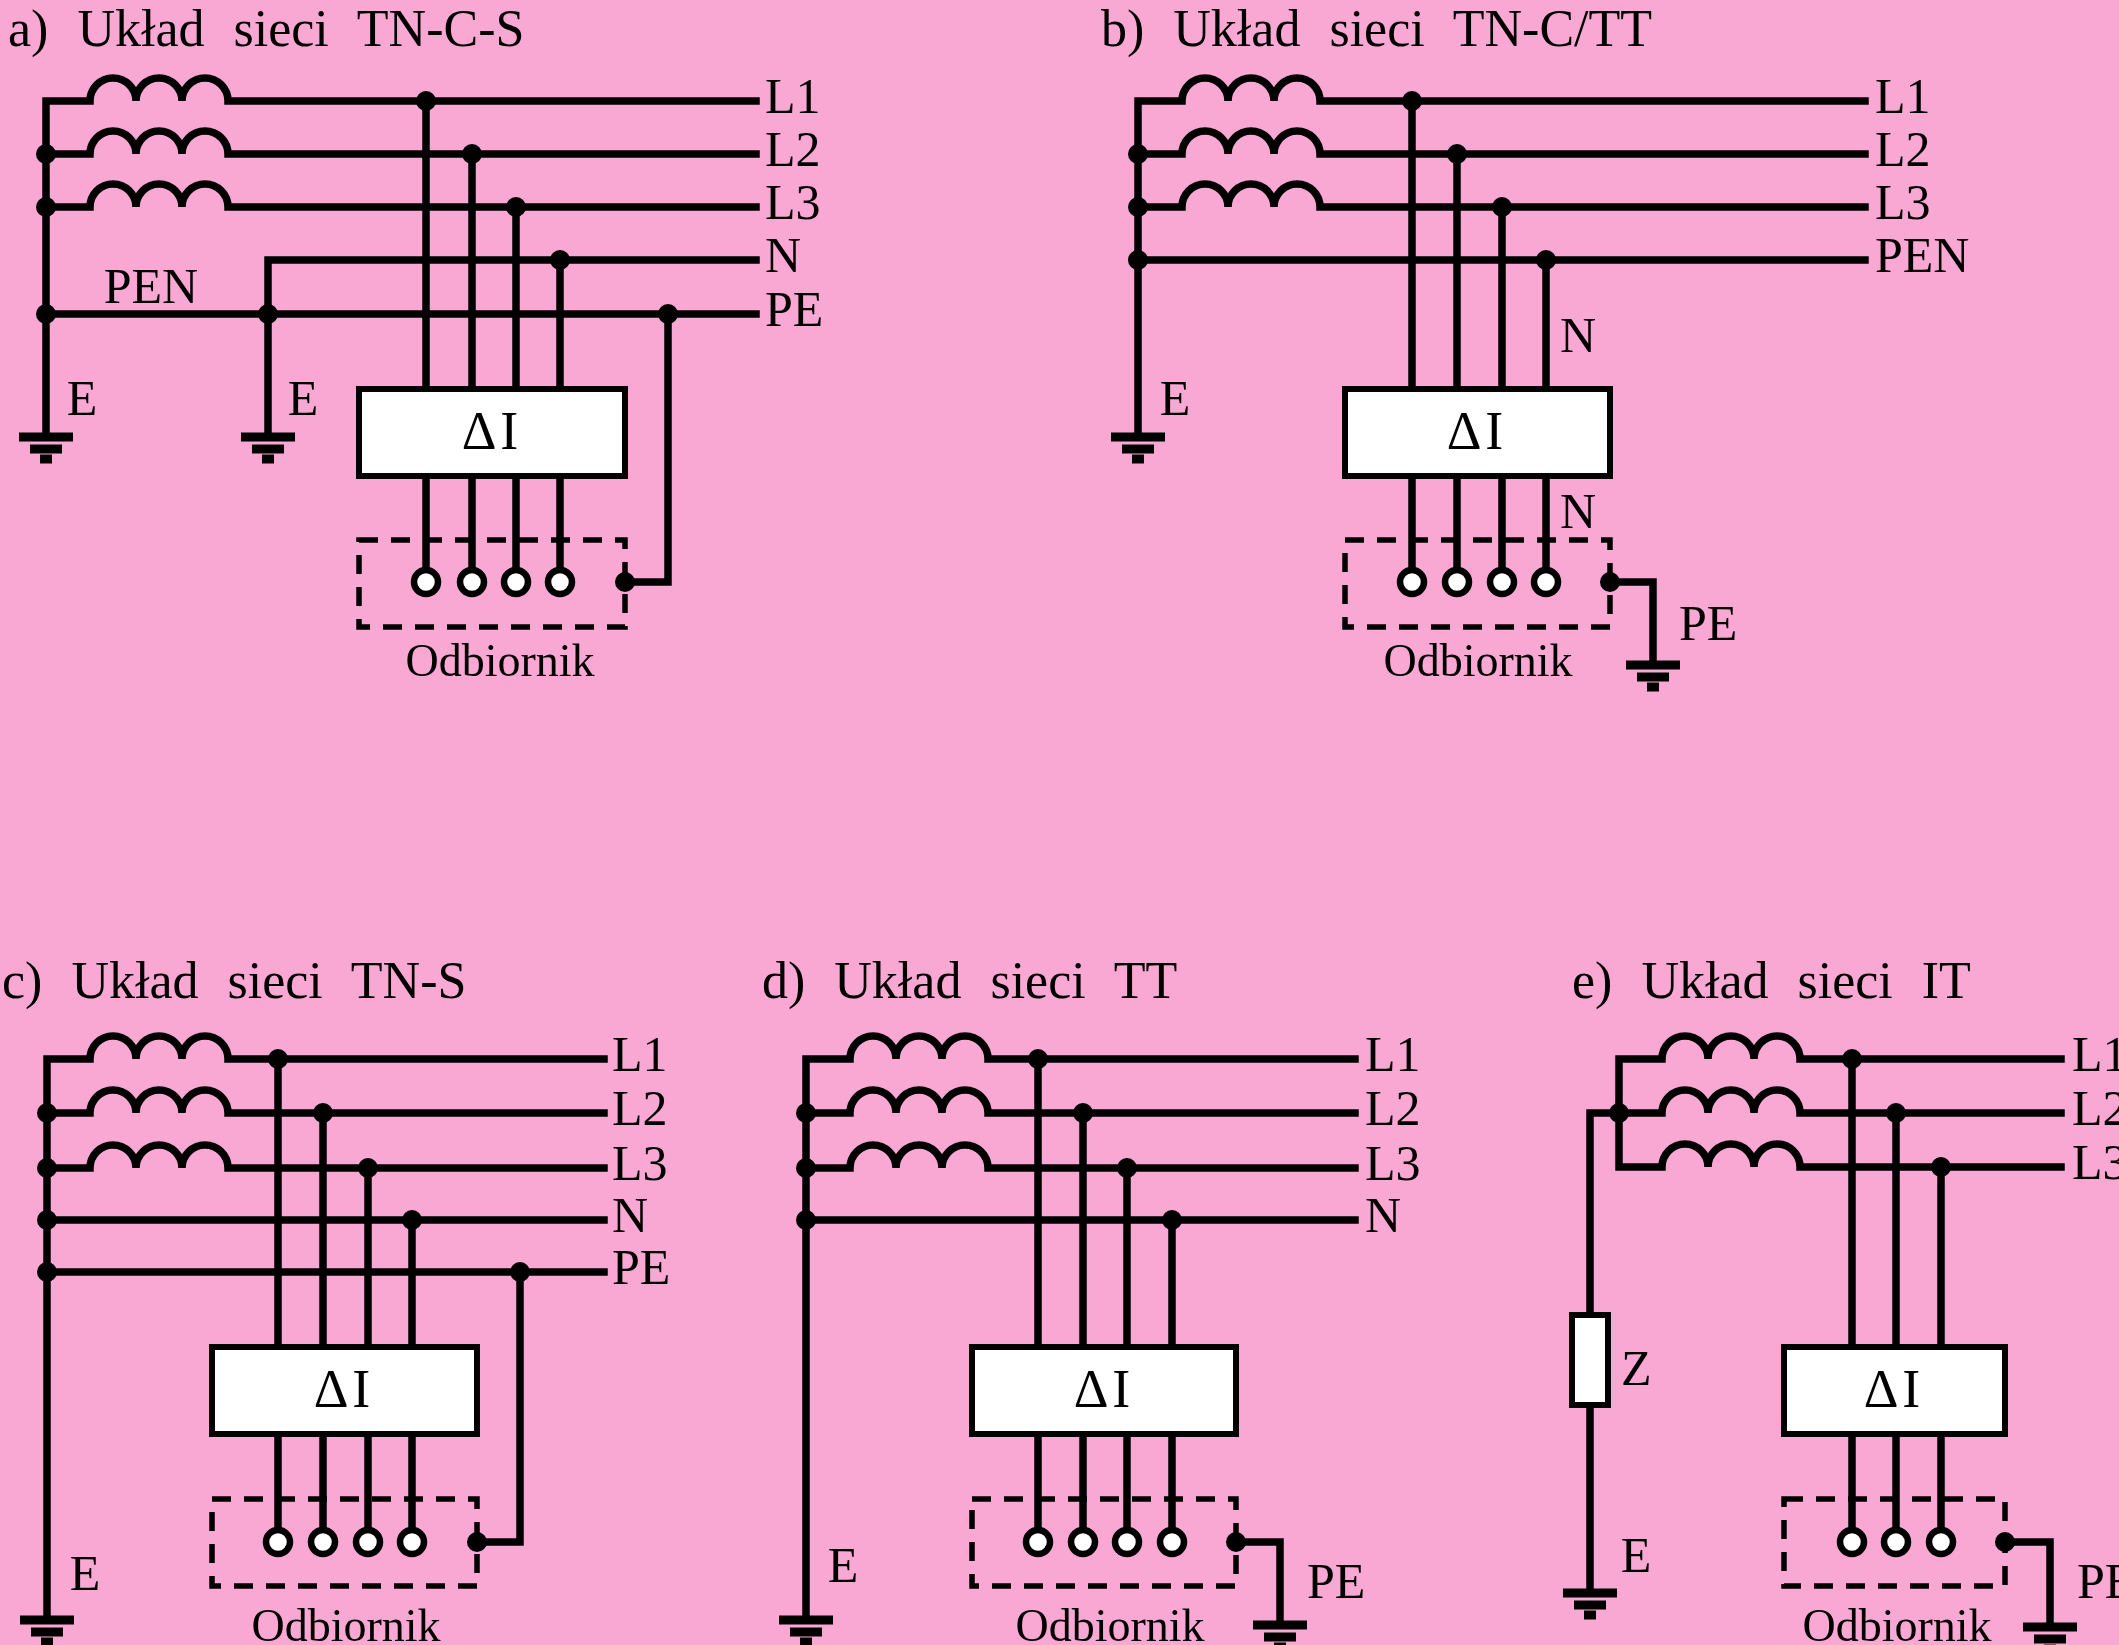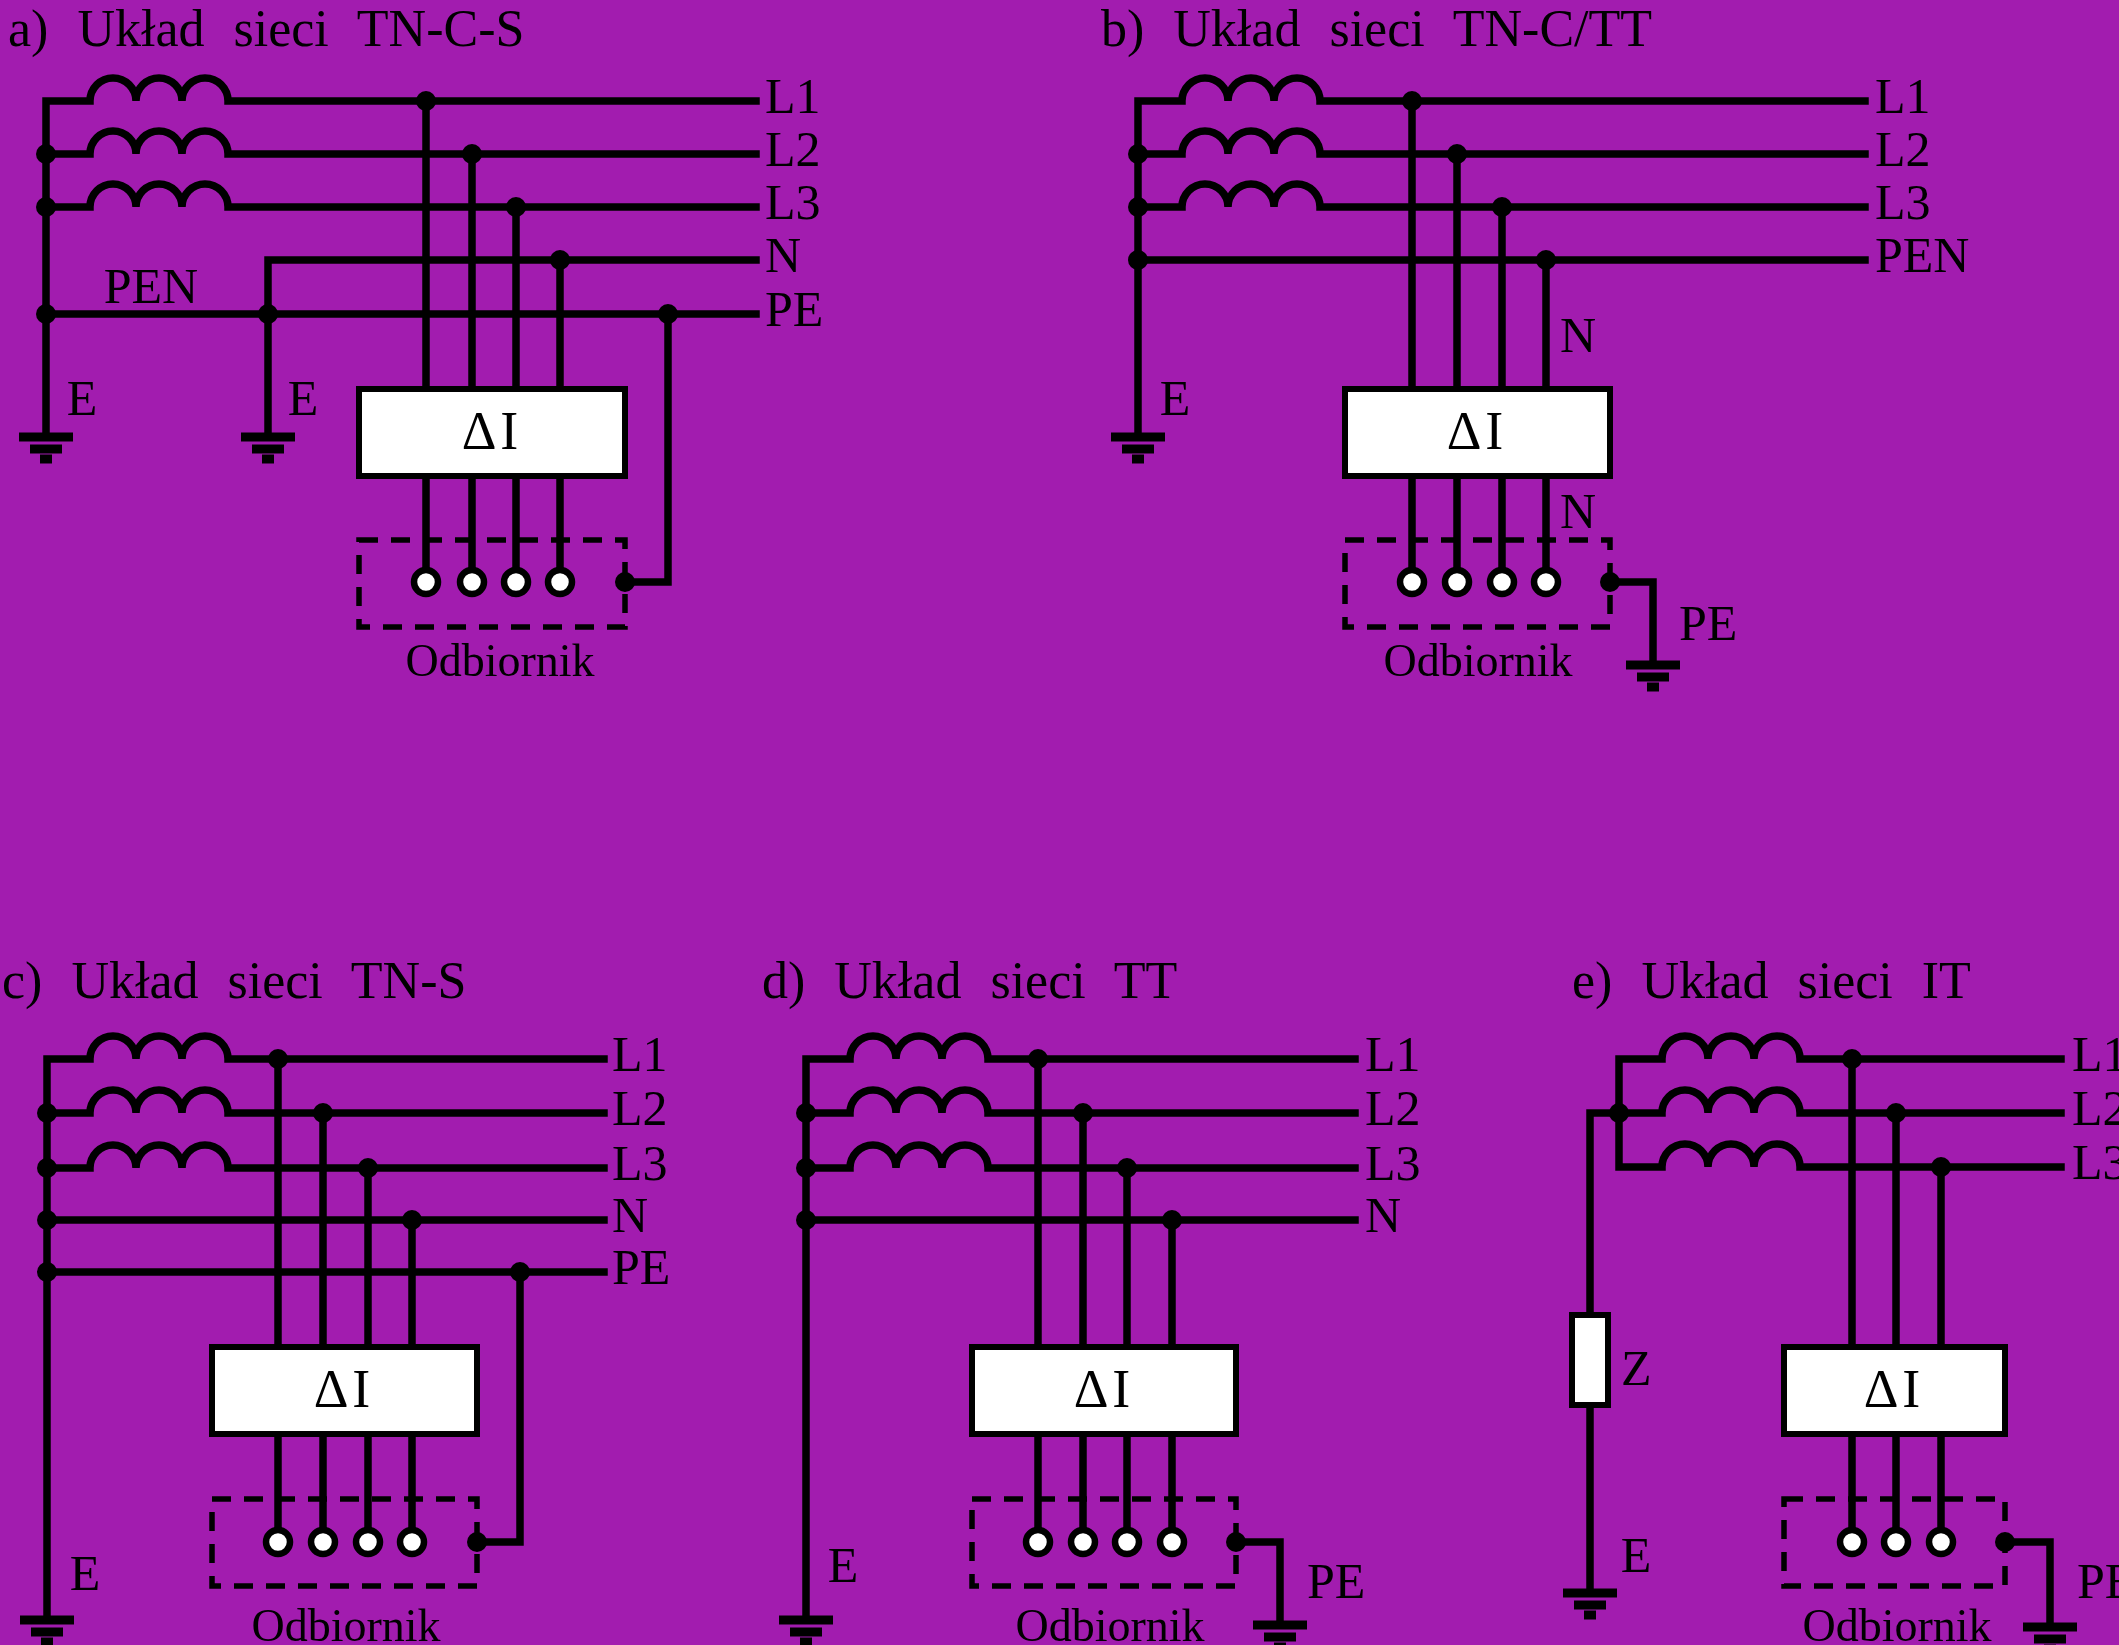--- a/index.html
+++ b/index.html
@@ -1,16 +1,16 @@
 <!DOCTYPE html>
 <html><head>
 <meta charset="utf-8">
 <style>
   html,body{margin:0;padding:0;background:#ffffff;}
-  .stage{width:2119px;height:1645px;position:relative;background:#a21caf;}
+  .stage{width:2119px;height:1645px;position:relative;background:#f9a8d4;}
   svg{display:block;}
   .wire{stroke:#000;stroke-width:7.5;fill:none;stroke-linecap:square;}
   .dot{fill:#000;stroke:none;}
   .box{fill:#fff;stroke:#000;stroke-width:6;}
   .dash{fill:none;stroke:#000;stroke-width:5.5;stroke-dasharray:19 13;}
   .term{fill:#fff;stroke:#000;stroke-width:6.5;}
   .earth{stroke:#000;stroke-width:9;fill:none;}
   text{fill:#000;font-family:"Liberation Serif","DejaVu Serif",serif;}
   .title{font-size:52px;word-spacing:16px;white-space:pre;}
   .lbl{font-size:50px;}

